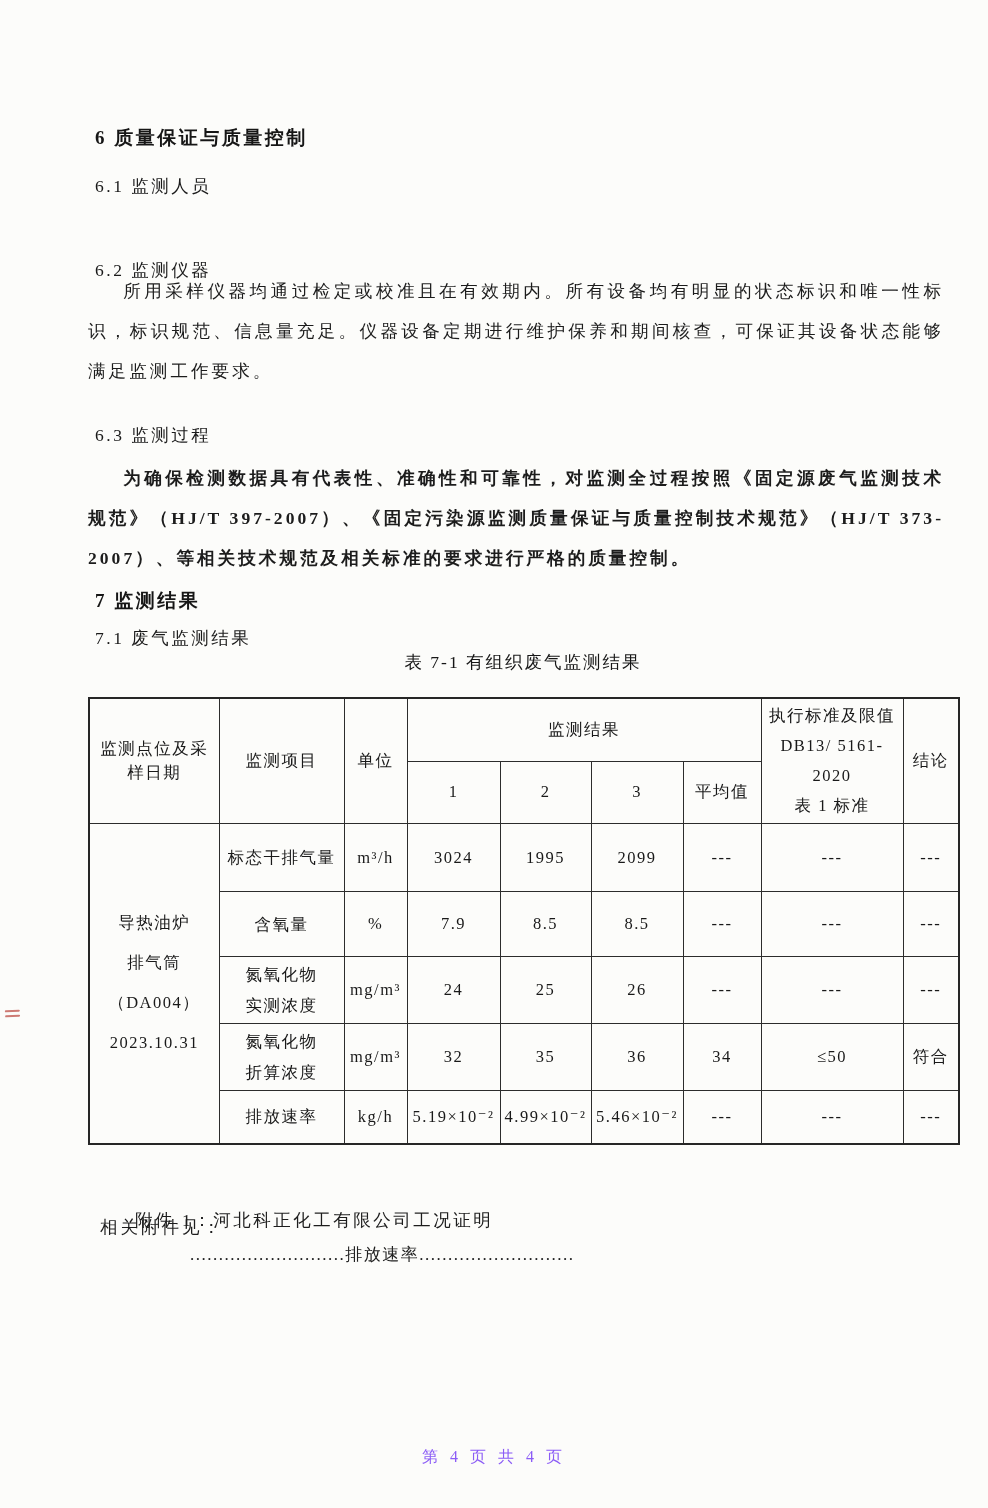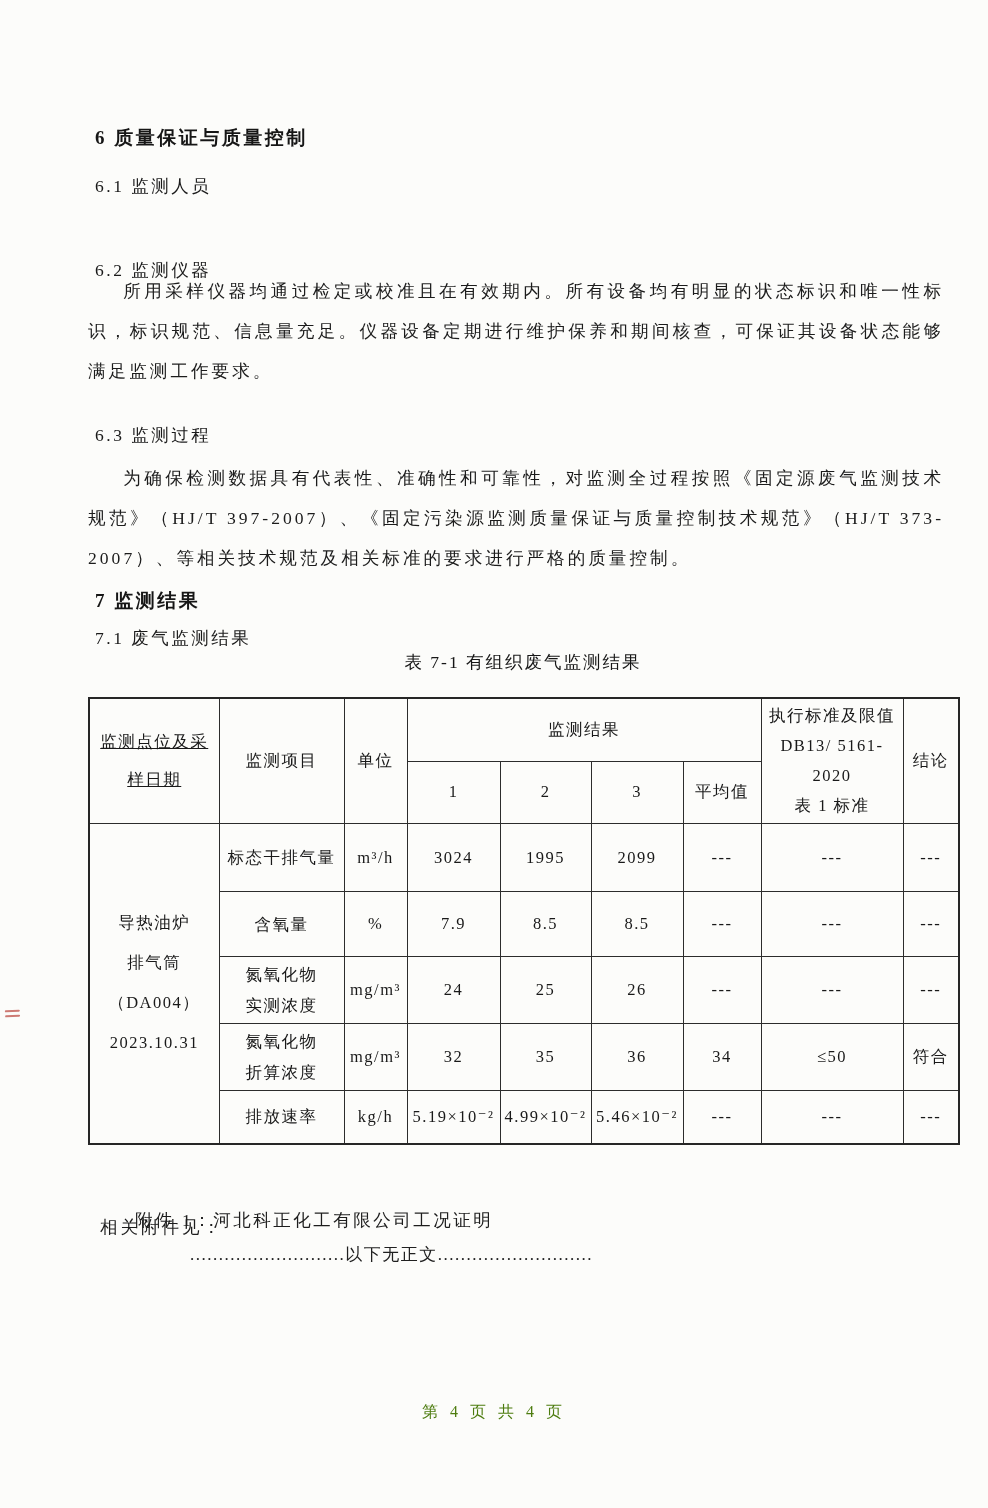--- a/index.html
+++ b/index.html
@@ -47,53 +47,53 @@
     overflow:hidden;
   }
   .r-h1{height:48px;}
   .r-h2{height:47px;}
   .r-d1{height:68px;}
   .r-d2{height:65px;}
   .r-d3{height:65px;}
   .r-d4{height:62px;}
   .r-d5{height:53px;}
   .preline{white-space:pre-line;}
-  .cell-point-header{line-height:38px;letter-spacing:2px;text-decoration:underline;}
+  .cell-point-header{line-height:24px;letter-spacing:2px;}
   .cell-limit-header{line-height:30px;letter-spacing:1px;margin-top:16px;}
   .cell-point{line-height:40px;letter-spacing:2px;}
   .cell-item{letter-spacing:2.5px;line-height:31px;}
   .cell-num{letter-spacing:0.5px;}
 
   
   .attach-lead{left:100px;font-size:17.5px;letter-spacing:3px;}
   .attach-item{left:135px;font-size:17.5px;letter-spacing:2.5px;}
   .end-mark{left:190px;font-size:17px;letter-spacing:1.5px;color:#202020;}
 
   
-  .footer{left:0;width:988px;text-align:center;font-size:16px;letter-spacing:4px;color:#4d7c0f;}
+  .footer{left:0;width:988px;text-align:center;font-size:16px;letter-spacing:4px;color:#8b5cf6;margin-top:45px;}
 
   
   .margin-mark{left:5px;top:1010px;width:15px;height:8px;opacity:.65;transform:rotate(-3deg);}
   .margin-mark i{display:block;height:2px;background:#b5352c;margin-bottom:3px;border-radius:1px;}
 </style>
 </head>
 <body>
 
 <div class="page">
 
 
   <div class="abs h-main" style="top:125px;">6 质量保证与质量控制</div>
 
   <div class="abs h-sub" style="top:174px;">6.1 监测人员</div>
 
   <div class="abs h-sub" style="top:258px;">6.2 监测仪器</div>
   <div class="abs para indent" style="top:271px;">所用采样仪器均通过检定或校准且在有效期内。所有设备均有明显的状态标识和唯一性标识，标识规范、信息量充足。仪器设备定期进行维护保养和期间核查，可保证其设备状态能够满足监测工作要求。</div>
 
   <div class="abs h-sub" style="top:423px;">6.3 监测过程</div>
-  <div class="abs para indent" style="top:458px;">为确保检测数据具有代表性、准确性和可靠性，对监测全过程按照《固定源废气监测技术规范》（HJ/T 397-2007）、《固定污染源监测质量保证与质量控制技术规范》（HJ/T 373-2007）、等相关技术规范及相关标准的要求进行严格的质量控制。</div>
+  <div class="abs para indent" style="top:458px;font-weight:bold;">为确保检测数据具有代表性、准确性和可靠性，对监测全过程按照《固定源废气监测技术规范》（HJ/T 397-2007）、《固定污染源监测质量保证与质量控制技术规范》（HJ/T 373-2007）、等相关技术规范及相关标准的要求进行严格的质量控制。</div>
 
   <div class="abs h-main" style="top:588px;">7 监测结果</div>
   <div class="abs h-sub" style="top:626px;">7.1 废气监测结果</div>
 
   <div class="abs tbl-caption" style="top:650px;">表 7-1 有组织废气监测结果</div>
 
   <table class="abs mtable" style="top:697px;left:88px;">
     <colgroup>
       <col style="width:130px">
         <col style="width:125px">
@@ -177,21 +177,21 @@
         <td class="cell-num">5.46×10⁻²</td>
         <td class="cell-num">---</td>
         <td class="cell-num">---</td>
         <td>---</td>
       </tr>
     </tbody>
   </table>
 
   <div class="abs attach-lead" style="top:1215px;">相关附件见：</div>
   <div class="abs attach-item" style="top:1208px;">附件 1：河北科正化工有限公司工况证明</div>
-  <div class="abs end-mark" style="top:1243px;">...........................以下无正文...........................</div>
+  <div class="abs end-mark" style="top:1243px;">...........................排放速率...........................</div>
 
   <div class="abs footer" style="top:1402px;">第 4 页 共 4 页</div>
 
   <div class="abs margin-mark">
       <i></i>
       <i></i>
     </div>
 
 </div>
 

